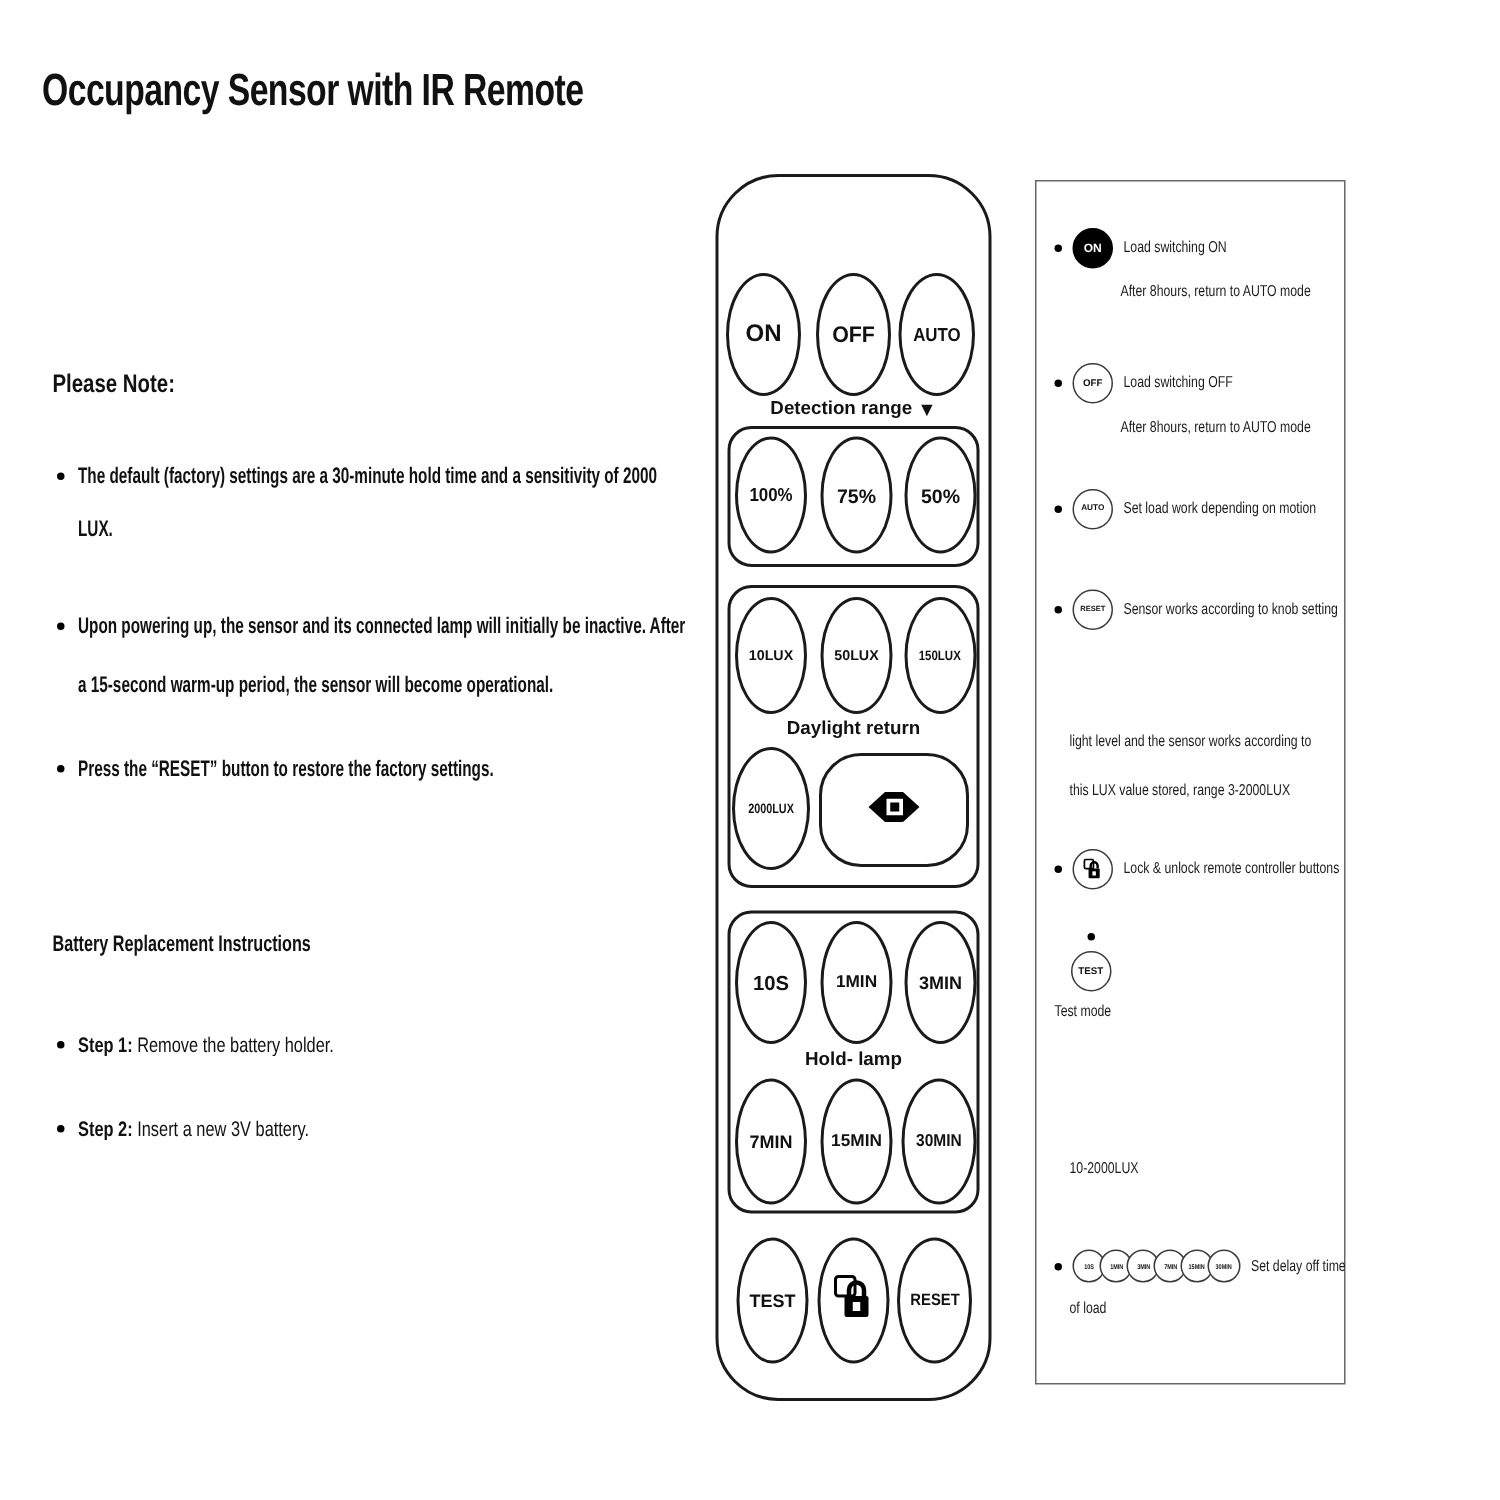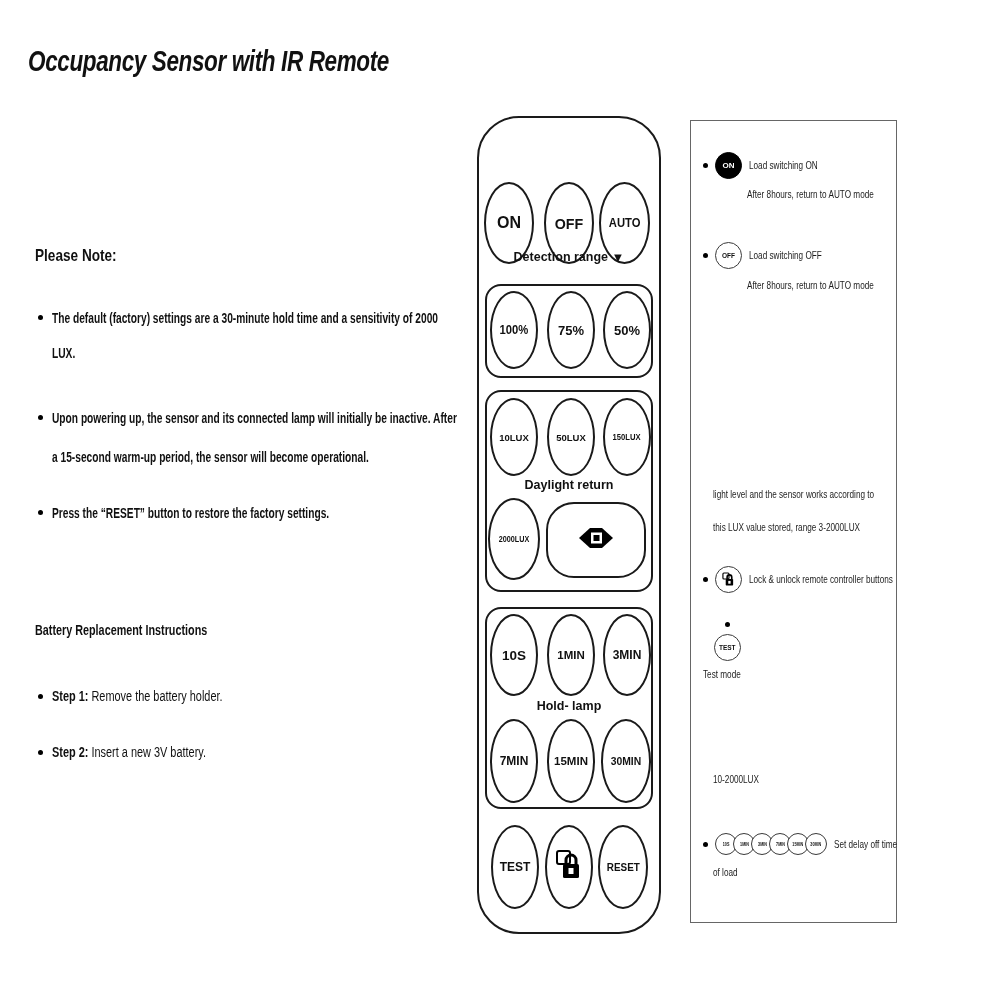--- a/index.html
+++ b/index.html
@@ -3,21 +3,21 @@
 <meta charset="utf-8">
 <style>
   html,body{margin:0;padding:0;}
   body{
     width:1000px;height:1000px;position:relative;background:#ffffff;
     font-family:"Liberation Sans", sans-serif;color:#111;overflow:hidden;
   }
   .cond{display:inline-block;transform-origin:0 50%;white-space:nowrap;}
 
   
-  .title{position:absolute;left:28px;top:24px;font-size:30px;font-weight:700;letter-spacing:-.5px;font-style:italic;}
+  .title{position:absolute;left:28px;top:24px;font-size:30px;font-weight:700;letter-spacing:-.5px;}
   .title .cond{transform:scaleX(.75);}
   .h2{position:absolute;font-weight:700;}
   .note{position:absolute;display:flex;align-items:center;gap:9px;font-weight:700;}
   .ndot{width:5px;height:5px;border-radius:50%;background:#000;flex:0 0 auto;}
   .nl{font-size:15px;transform:scaleX(.68);}
   .steps .nl{font-size:14px;transform:scaleX(.78);}
   .plain{font-weight:400;}
 
   
   .remote{position:absolute;left:477px;top:116px;width:180px;height:814px;
@@ -91,21 +91,21 @@
   <div class="oval" style="left:5px;top:64px;width:46px;height:78px;font-size:16px;">
       <span class="cond">ON</span>
     </div>
   <div class="oval" style="left:65px;top:64px;width:46px;height:78px;font-size:15px;">
       <span class="cond" style="transform:scaleX(.95);">OFF</span>
     </div>
   <div class="oval" style="left:120px;top:64px;width:47px;height:78px;font-size:12.5px;">
       <span class="cond" style="transform:scaleX(.9);">AUTO</span>
     </div>
 
-  <div class="rlabel" style="top:132px;">
+  <div class="rlabel" style="top:147px;">
     <span>Detection range</span> <span class="tri">▼</span>
   </div>
 
   <div class="grp" style="left:6px;top:166px;width:164px;height:90px;">
     <div class="oval" style="left:3px;top:5px;width:44px;height:74px;font-size:12.5px;">
         <span class="cond" style="transform:scaleX(.9);">100%</span>
       </div>
     <div class="oval" style="left:60px;top:5px;width:44px;height:74px;font-size:13px;">
         <span class="cond">75%</span>
       </div>
@@ -192,21 +192,35 @@
 
   <div class="lg" style="top:120px;">
     <span class="ldot"></span>
     <span class="ic ic-lg">
         <span>OFF</span>
       </span>
     <span class="txt">Load switching OFF</span>
   </div>
   <div class="cont" style="top:158px;left:56px;">After 8hours, return to AUTO mode</div>
 
-
+  <div class="lg" style="top:204px;">
+    <span class="ldot"></span>
+    <span class="ic ic-lg" style="font-size:5.5px;">
+        <span>AUTO</span>
+      </span>
+    <span class="txt">Set load work depending on motion</span>
+  </div>
+
+  <div class="lg" style="top:271px;">
+    <span class="ldot"></span>
+    <span class="ic ic-lg" style="font-size:5px;">
+        <span>RESET</span>
+      </span>
+    <span class="txt">Sensor works according to knob setting</span>
+  </div>
 
   <div class="cont" style="top:367px;left:22px;">light level and the sensor works according to</div>
   <div class="cont" style="top:400px;left:22px;">this LUX value stored, range 3-2000LUX</div>
 
   <div class="lg" style="top:444px;">
     <span class="ldot"></span>
     <span class="ic ic-lg">
       <svg width="13" height="15" viewBox="0 0 28 32">
         <rect x="2" y="2" width="13" height="13" rx="2" fill="#fff" stroke="#000" stroke-width="2.5"></rect>
         <path d="M11 15 v-4 a5 5 0 0 1 10 0 v4" fill="none" stroke="#000" stroke-width="3.5"></path>

